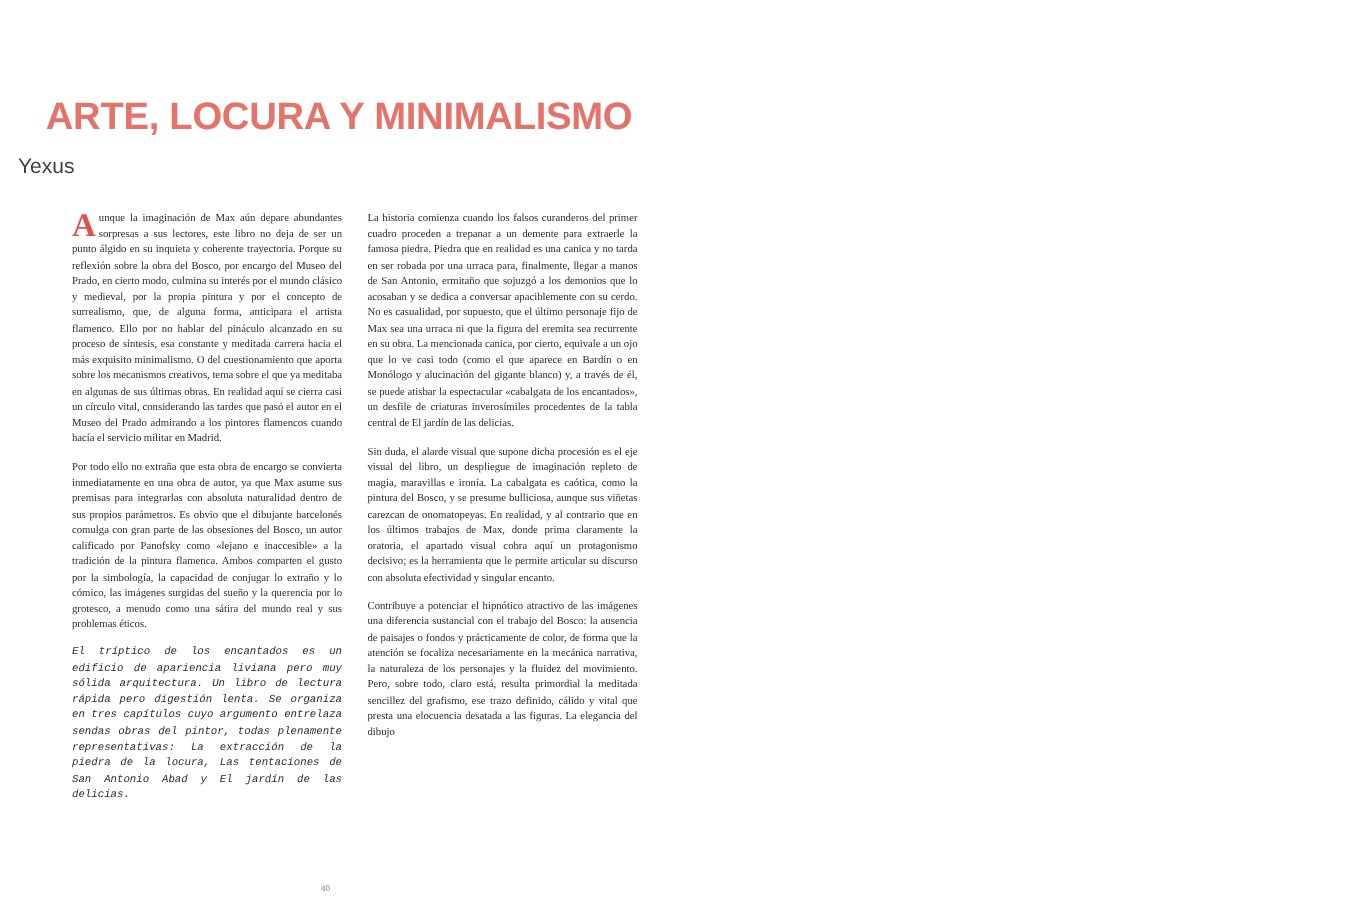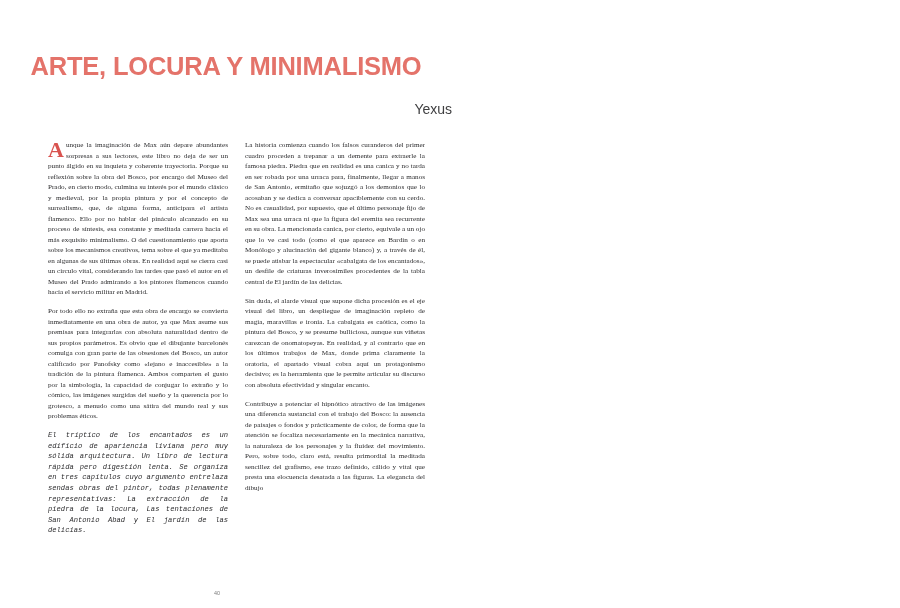--- a/index.html
+++ b/index.html
@@ -5,21 +5,21 @@
   * { box-sizing: border-box; margin: 0; padding: 0; }
   html, body {
     width: 900px; height: 608px;
     background: #ffffff;
     font-family: "Liberation Serif", serif;
     overflow: hidden;
   }
   .spread { position: relative; width: 900px; height: 608px; display: flex; background:#fff; }
 
   .page { position: relative; height: 608px; background: #ffffff; }
-  .page-left  { width: 452px; padding: 0; }
+  .page-left  { width: 452px; padding: 12px; }
   .page-right { width: 448px; padding: 0; }
 
   .gutter {
     position: absolute; left: 452px; top: 0; width: 1px; height: 608px;
     background: #e3e3e3;
   }
 
   
   .article-title {
     font-family: "Liberation Sans", sans-serif;
@@ -28,22 +28,22 @@
     letter-spacing: -0.2px;
     color: #e4736a;
     text-align: center;
     margin-top: 52px;
     white-space: nowrap;
   }
   .article-author {
     font-family: "Liberation Sans", sans-serif;
     font-size: 14px;
     color: #3f3f41;
-    text-align: right;
-    margin-top: 20px;
+    text-align: left;
+    margin-top: 9px;
   }
 
   
   .cols {
     position: absolute;
     display: flex;
     gap: 17px;
   }
   .cols-left  { left: 48px;  top: 140px; width: 377px; }
 

